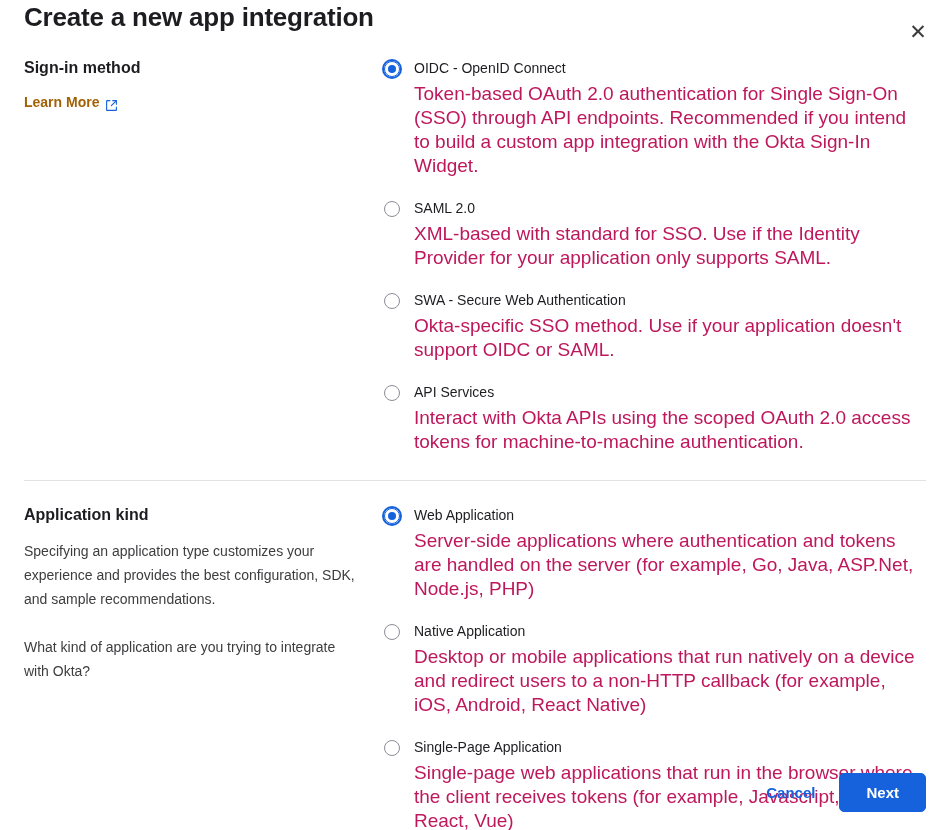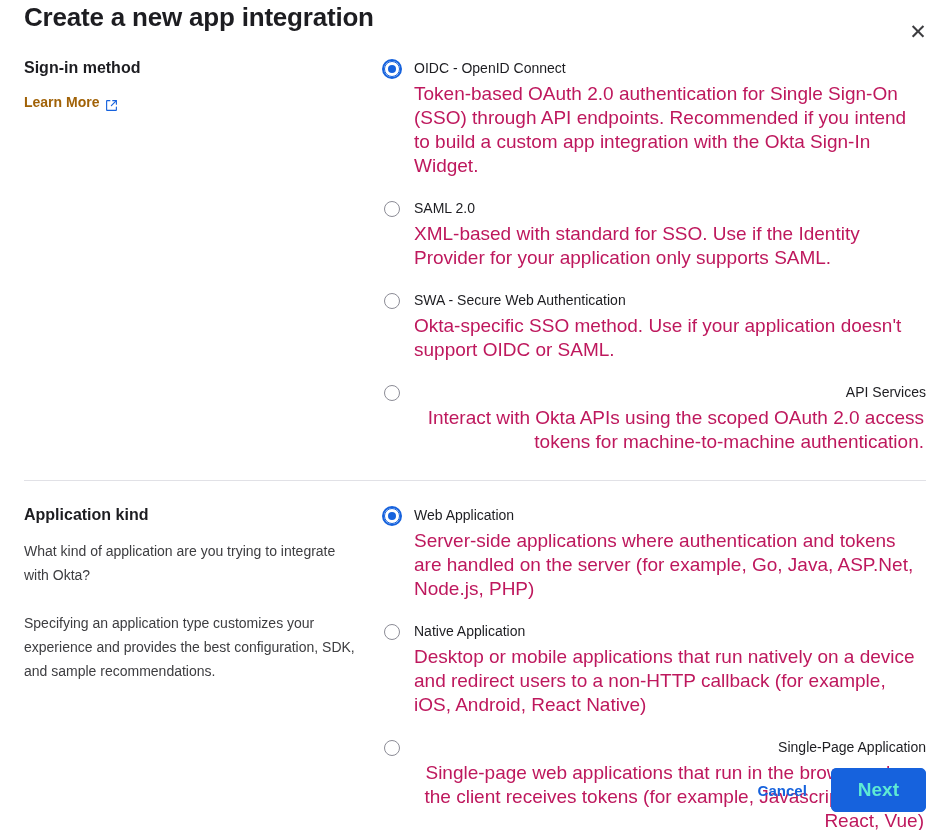--- a/index.html
+++ b/index.html
@@ -93,21 +93,21 @@
     max-width: 345px;
   }
   .helper-text:last-child { margin-bottom: 0; }
 
   .option {
     display: flex;
     align-items: flex-start;
     margin-bottom: 20px;
     cursor: pointer;
   }
-  .option:last-child { margin-bottom: 0; text-align: right; }
+  .option:last-child { margin-bottom: 0; }
   .radio {
     flex: 0 0 auto;
     width: 16px;
     height: 16px;
     border-radius: 50%;
     border: 1px solid #8c8c96;
     background: #ffffff;
     margin-top: 3px;
     margin-right: 14px;
     position: relative;
@@ -173,22 +173,22 @@
     color: #1662dd;
     font-size: 15px;
     font-weight: bold;
     padding: 10px 8px;
     cursor: pointer;
     font-family: "Liberation Sans", sans-serif;
   }
   .btn-next {
     border: 1px solid #1662dd;
     background: #1662dd;
-    color: #5eead4;
-    font-size: 19px;
+    color: #ffffff;
+    font-size: 15px;
     font-weight: bold;
     padding: 10px 26px;
     border-radius: 5px;
     cursor: pointer;
     font-family: "Liberation Sans", sans-serif;
   }
 </style>
 </head>
 <body>
 
@@ -247,22 +247,22 @@
       </label>
 
     </div>
   </div>
 
   <hr class="divider">
 
   <div class="section">
     <div class="section-left">
       <div class="section-label">Application kind</div>
+      <p class="helper-text">Specifying an application type customizes your experience and provides the best configuration, SDK, and sample recommendations.</p>
       <p class="helper-text">What kind of application are you trying to integrate with Okta?</p>
-      <p class="helper-text">Specifying an application type customizes your experience and provides the best configuration, SDK, and sample recommendations.</p>
     </div>
     <div class="section-right">
 
       <label class="option">
         <span class="radio checked"></span>
         <span class="option-body">
           <span class="option-title" style="display:block">Web Application</span>
           <span class="option-desc" style="display:block">Server-side applications where authentication and tokens are handled on the server (for example, Go, Java, ASP.Net, Node.js, PHP)</span>
         </span>
       </label>

